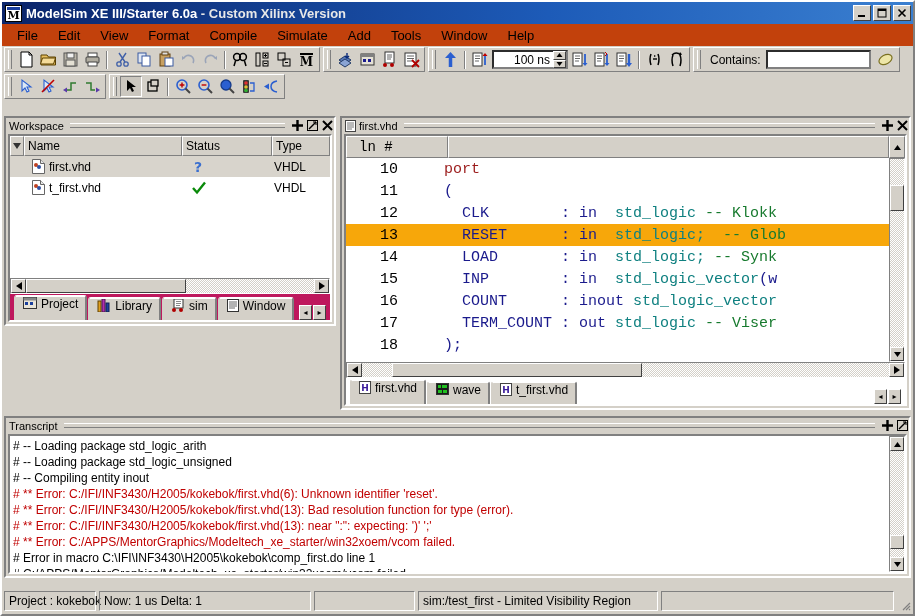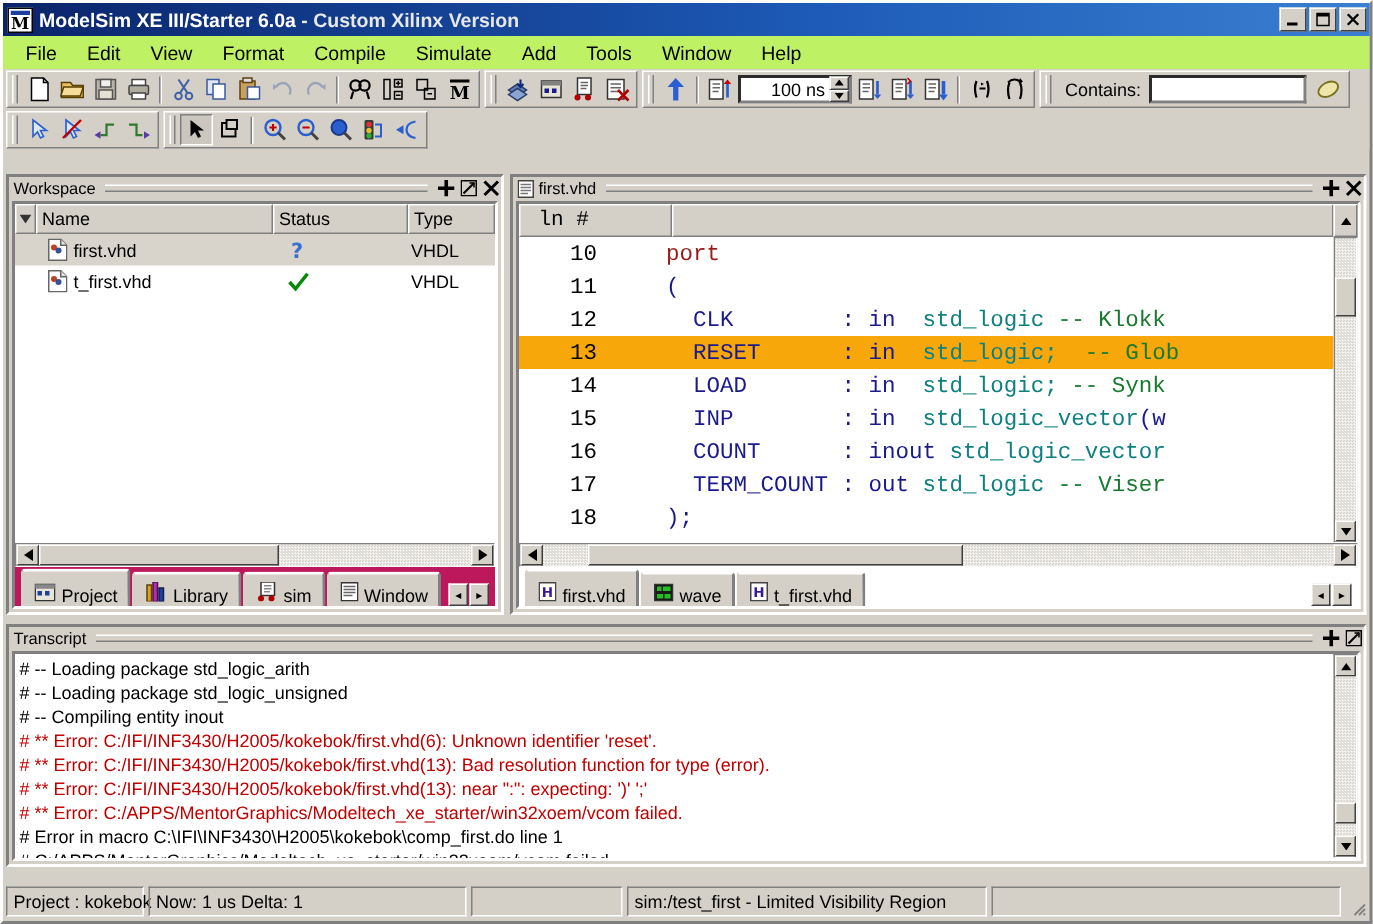--- a/index.html
+++ b/index.html
@@ -49,21 +49,21 @@
     border-color: #ffffff #404040 #404040 #ffffff;
     display: flex; align-items: center; justify-content: center;
     font-size: 10px; color: #000; line-height: 1;
   }
   .winbtn svg { display: block; }
 
   
   .menubar {
     height: 22px; display: flex; align-items: center;
     padding-left: 6px; gap: 2px;
-    background: #bef264;
+    background: #c2410c;
   }
   .menuitem {
     padding: 2px 9px; font-size: 13px; color: #000;
     white-space: nowrap;
   }
 
   
   .toolbar-row {
     display: flex; align-items: center;
     height: 27px; padding: 0 2px;
@@ -124,21 +124,21 @@
   .panel-title {
     display:flex; align-items:center; height:15px;
     padding: 0 1px 0 3px; gap:3px;
     background:#d4d0c8;
   }
   .panel-title .ptxt { font-size:11px; color:#000; white-space:nowrap; }
   .panel-title .pline { flex:1; height:5px; border-top:1px solid #ffffff; border-bottom:1px solid #808080; margin:0 3px; }
   .ptbtn { width:12px; height:12px; display:flex; align-items:center; justify-content:center; flex:0 0 auto; }
 
   
-  #workspace-panel { left:0; top:0; width:332px; height:294px; }
+  #workspace-panel { left:0; top:0; width:332px; height:210px; }
   .ws-body {
     position:absolute; left:2px; top:16px; right:2px; bottom:2px;
     border:2px solid; border-color:#808080 #ffffff #ffffff #808080;
     background:#be185d; display:flex; flex-direction:column;
   }
   .ws-header { display:flex; height:20px; background:#d4d0c8; flex:0 0 auto; }
   .ws-hcell {
     border:1px solid; border-color:#ffffff #808080 #808080 #ffffff;
     font-size:12px; display:flex; align-items:center; padding-left:3px;
     color:#000; overflow:hidden;
@@ -169,21 +169,21 @@
   .vscroll {
     width:16px; background:#d4d0c8; display:flex; flex-direction:column; align-items:center;
     border:1px solid; border-color:#808080 #ffffff #ffffff #808080;
   }
   .vsc-track { flex:1; width:14px; background: repeating-conic-gradient(#ffffff 0% 25%, #d4d0c8 0% 50%) 0 0/2px 2px; position:relative; }
   .vsc-thumb { position:absolute; left:0; width:14px; background:#d4d0c8; border:1px solid; border-color:#ffffff #404040 #404040 #ffffff; }
 
   
   .tabstrip { display:flex; align-items:flex-end; height:26px; padding-left:4px; gap:1px; }
   .tab {
-    display:flex; align-items:flex-end; gap:4px;
+    display:flex; align-items:flex-start; gap:4px;
     height:23px; padding:0 7px;
     background:#d4d0c8; font-size:12px; color:#000;
     border:2px solid; border-color:#ffffff #808080 #808080 #d4d0c8;
     border-bottom:none;
     border-radius:3px 3px 0 0;
     white-space:nowrap;
   }
   .tab.active { height:25px; background:#d4d0c8; font-weight:normal; }
   .tabnav { margin-left:auto; display:flex; gap:1px; padding-right:4px; }
   .tabnav div {

